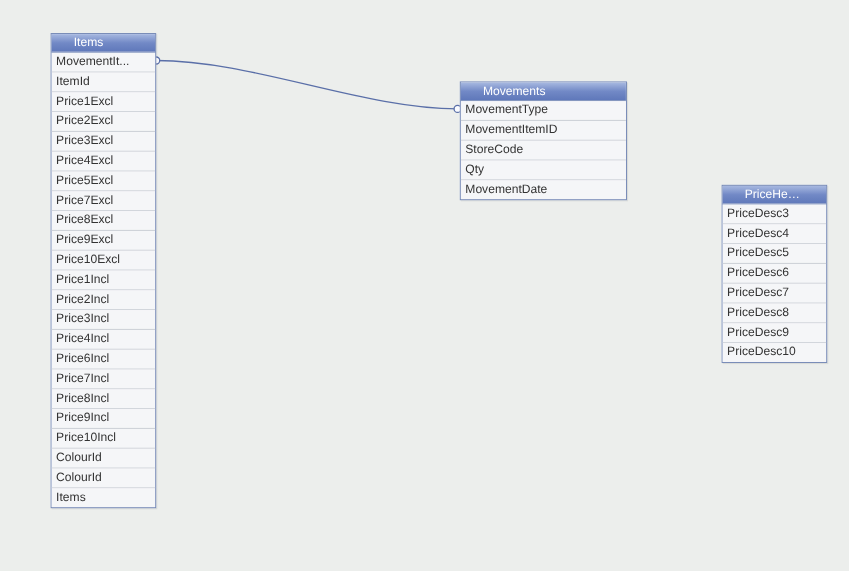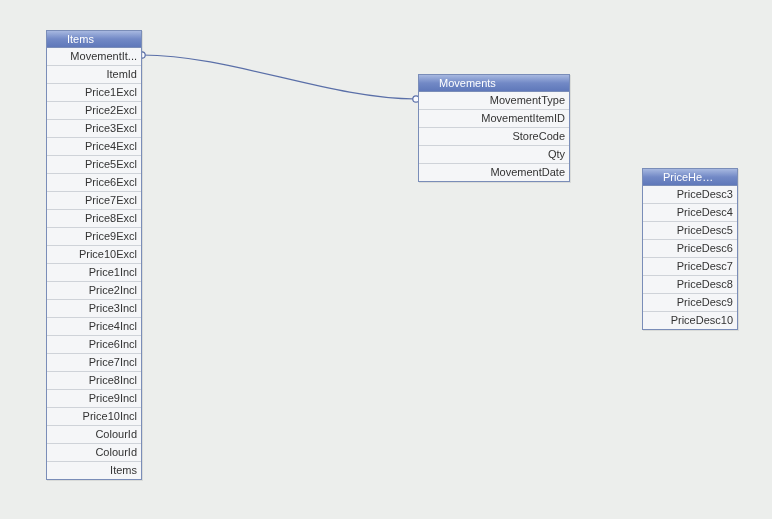--- a/index.html
+++ b/index.html
@@ -50,21 +50,20 @@
     height: 17px;
     line-height: 17px;
     padding: 0 4px;
     border-bottom: 1px solid #cfd3d9;
     background: #f5f6f8;
     white-space: nowrap;
     overflow: hidden;
     text-overflow: ellipsis;
     color: #333;
     user-select: none;
-    text-align: right;
   }
   .entity-row:last-child {
     border-bottom: none;
   }
   .conn-circle {
     fill: #fafbff;
     stroke: #5a6fa8;
     stroke-width: 1.2;
   }
   .conn-line {
@@ -88,21 +87,20 @@
 
   <div id="entity-items" class="entity" style="left: 46px; top: 30px; width: 94px;">
     <div class="entity-header">Items</div>
     <div class="entity-row">MovementIt...</div>
     <div class="entity-row">ItemId</div>
     <div class="entity-row">Price1Excl</div>
     <div class="entity-row">Price2Excl</div>
     <div class="entity-row">Price3Excl</div>
     <div class="entity-row">Price4Excl</div>
     <div class="entity-row">Price5Excl</div>
-    <div class="entity-row">Price6Excl</div>
     <div class="entity-row">Price7Excl</div>
     <div class="entity-row">Price8Excl</div>
     <div class="entity-row">Price9Excl</div>
     <div class="entity-row">Price10Excl</div>
     <div class="entity-row">Price1Incl</div>
     <div class="entity-row">Price2Incl</div>
     <div class="entity-row">Price3Incl</div>
     <div class="entity-row">Price4Incl</div>
     <div class="entity-row">Price6Incl</div>
     <div class="entity-row">Price7Incl</div>
@@ -116,21 +114,21 @@
 
   <div id="entity-movements" class="entity" style="left: 418px; top: 74px; width: 150px;">
     <div class="entity-header">Movements</div>
     <div class="entity-row">MovementType</div>
     <div class="entity-row">MovementItemID</div>
     <div class="entity-row">StoreCode</div>
     <div class="entity-row">Qty</div>
     <div class="entity-row">MovementDate</div>
   </div>
 
-  <div id="entity-priceheadings" class="entity" style="left: 642px; top: 168px; width: 94px;">
+  <div id="entity-priceheadings" class="entity" style="left: 656px; top: 168px; width: 94px;">
     <div class="entity-header">PriceHeadi...</div>
     <div class="entity-row">PriceDesc3</div>
     <div class="entity-row">PriceDesc4</div>
     <div class="entity-row">PriceDesc5</div>
     <div class="entity-row">PriceDesc6</div>
     <div class="entity-row">PriceDesc7</div>
     <div class="entity-row">PriceDesc8</div>
     <div class="entity-row">PriceDesc9</div>
     <div class="entity-row">PriceDesc10</div>
   </div>

